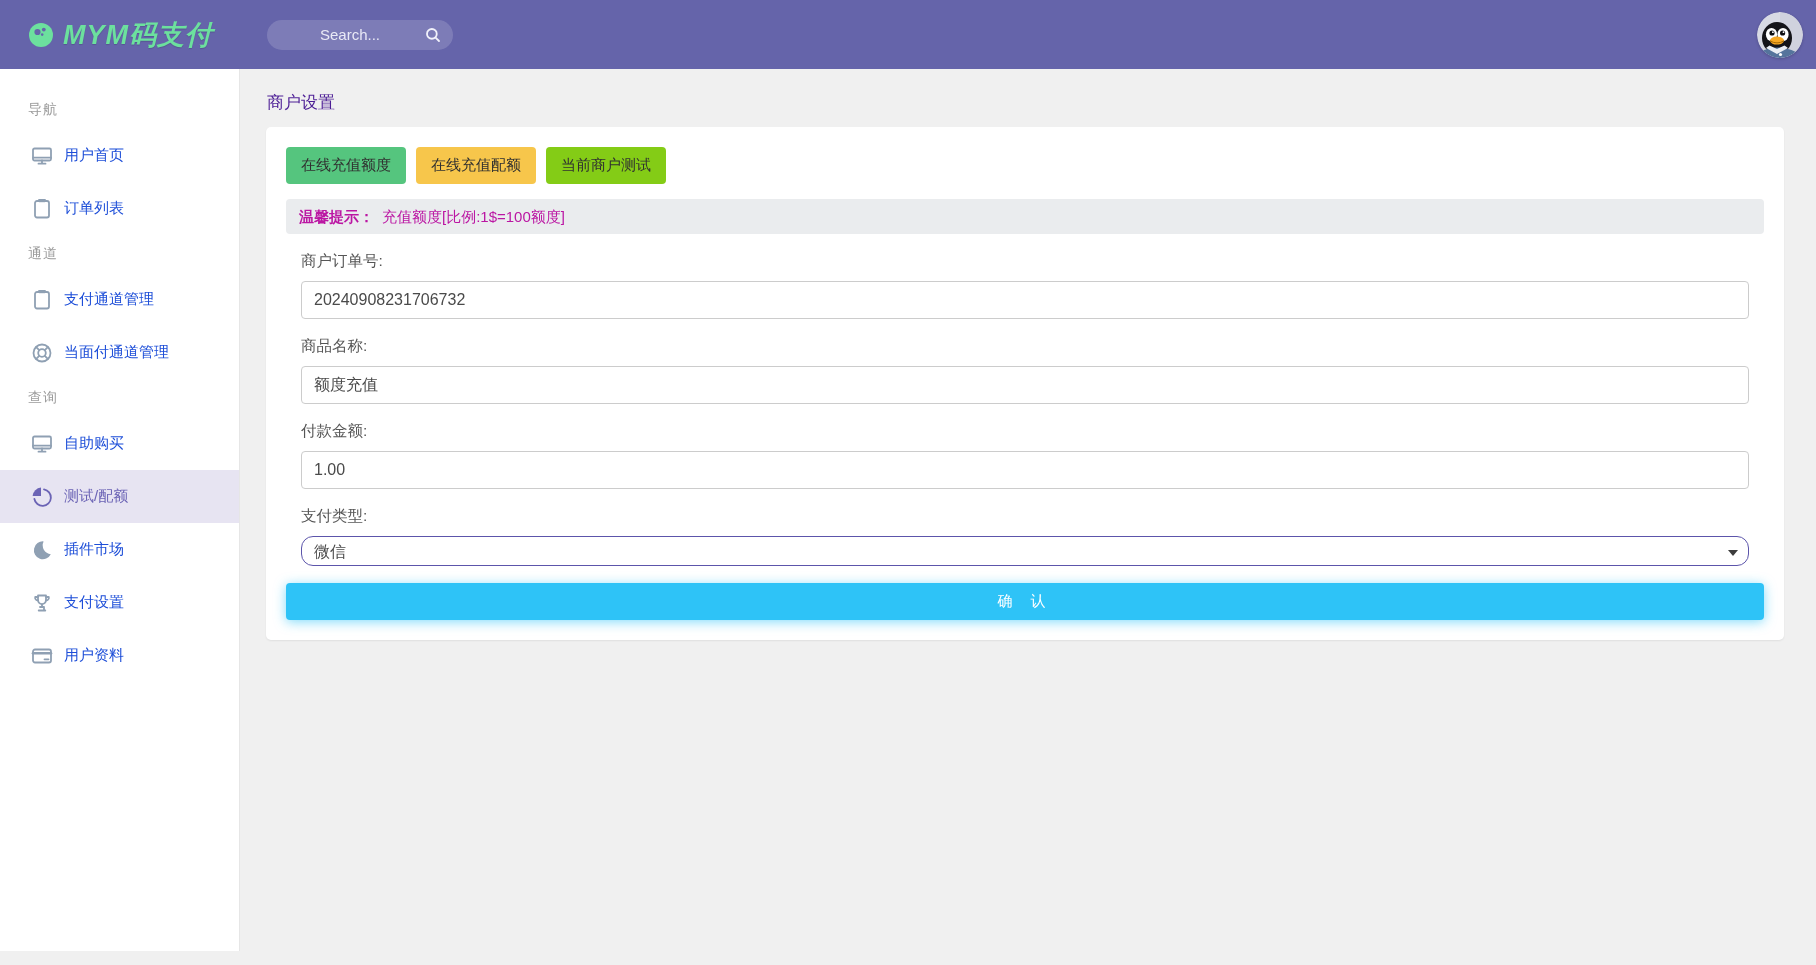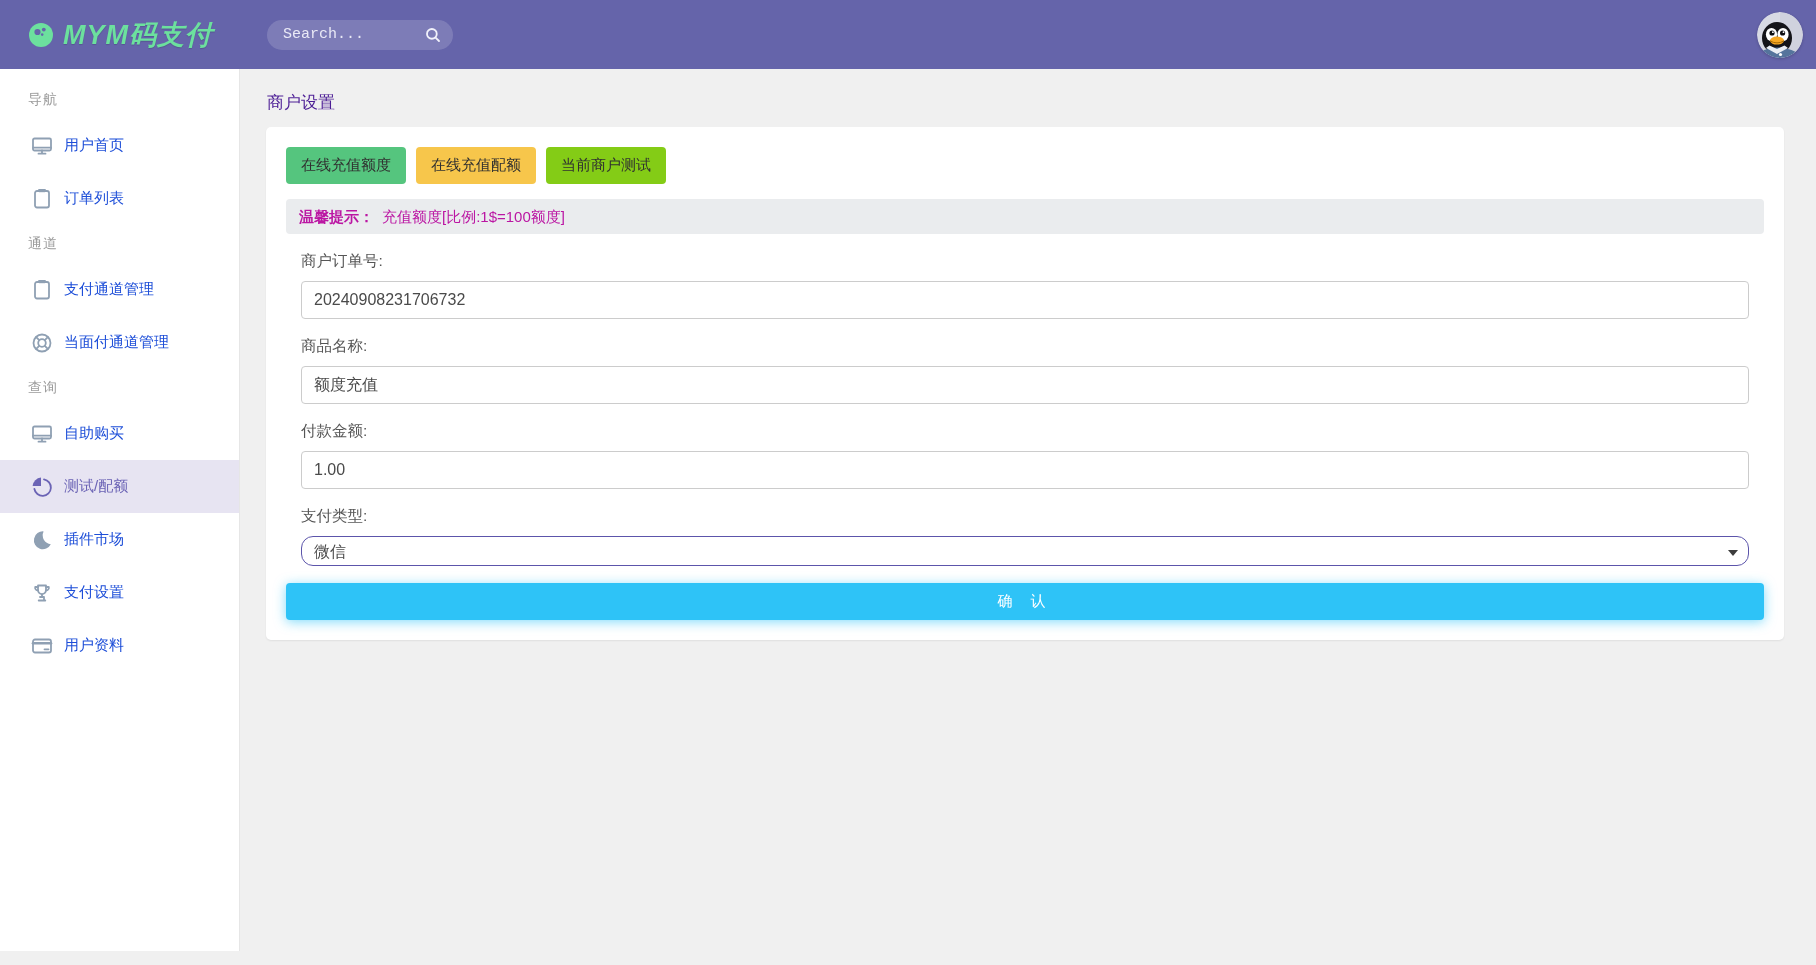--- a/index.html
+++ b/index.html
@@ -17,34 +17,34 @@
   .logo-text{
     color:#6ce09e;font-size:27px;font-weight:bold;font-style:italic;letter-spacing:1px;
     text-shadow:0 1px 1px rgba(0,0,0,.15);white-space:nowrap;
   }
   .search-wrap{
     margin-left:27px;position:relative;width:186px;height:30px;
   }
   .search-input{
     width:100%;height:100%;box-sizing:border-box;border:none;outline:none;
     border-radius:15px;background:rgba(255,255,255,.16);color:#fff;
-    padding:0 36px 0 16px;font-size:15px;font-family:Liberation Mono, monospace;
+    padding:0 36px 0 16px;font-size:15px;font-family:Liberation Sans, sans-serif;text-align:center;
   }
   .search-input::placeholder{color:#e9e9f6;opacity:1;}
   .search-icon{position:absolute;right:11px;top:6px;width:18px;height:18px;color:#f2f2fb;}
   .header-spacer{flex:1;}
   .avatar{
     width:46px;height:46px;border-radius:50%;margin-right:13px;cursor:pointer;
     overflow:hidden;flex:0 0 auto;box-shadow:0 1px 3px rgba(0,0,0,.2);
   }
   .avatar svg{display:block;width:46px;height:46px;}
   
   .sidebar{
     position:absolute;top:69px;left:0;bottom:14px;width:240px;background:#ffffff;
-    border-right:1px solid #e6e6e6;box-sizing:border-box;padding-top:12px;
+    border-right:1px solid #e6e6e6;box-sizing:border-box;padding-top:22px;
   }
   .section-label{
     height:38px;display:flex;align-items:center;padding-left:28px;
     color:#9b9b9b;font-size:14px;letter-spacing:1px;
   }
   .nav-item{
     height:53px;display:flex;align-items:center;padding-left:30px;cursor:pointer;
     color:#1d4ed8;font-size:15px;
   }
   .nav-item .icon{width:24px;height:24px;margin-right:10px;color:#8fa0b3;flex:0 0 auto;}

